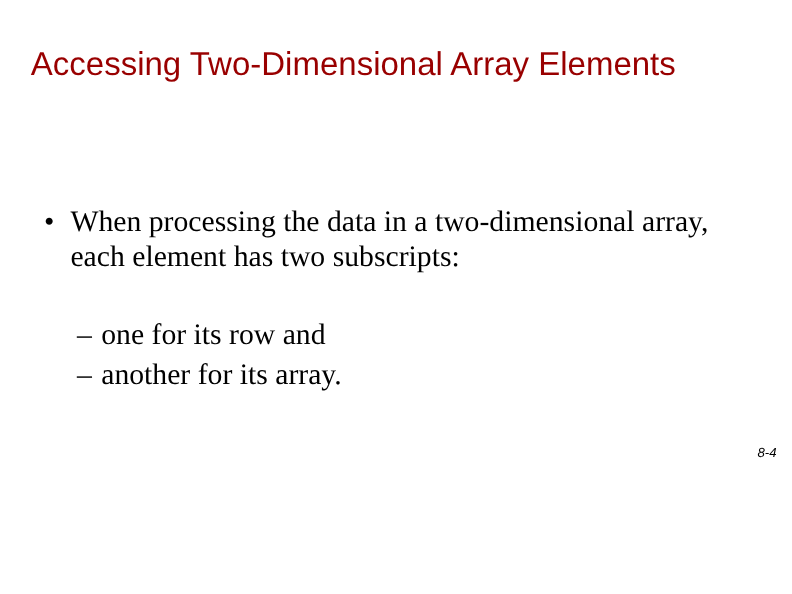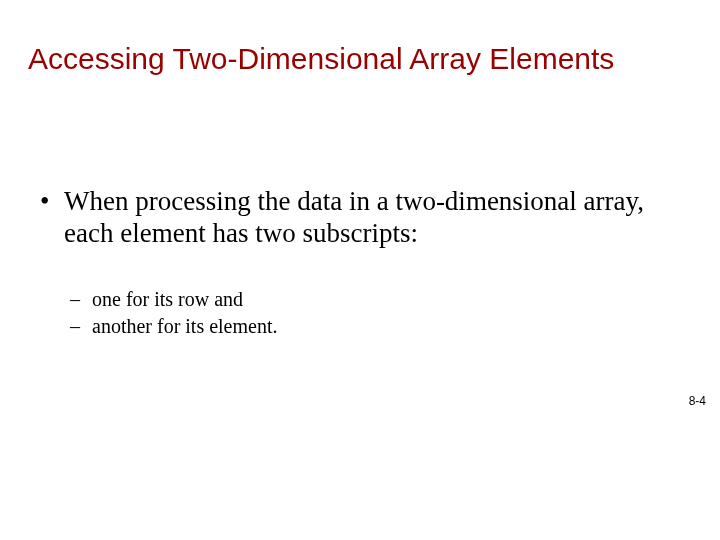--- a/index.html
+++ b/index.html
@@ -43,53 +43,54 @@
     margin-bottom: 36px;
   }
   .bullet1::before {
     content: "•";
     position: absolute;
     left: 4px;
     top: 0;
   }
   .sublist {
     margin-left: 34px;
-    font-size: 20px;
+    font-size: 27px;
     line-height: 1.35;
   }
   .bullet2 {
     position: relative;
     padding-left: 22px;
   }
   .bullet2::before {
     content: "–";
     position: absolute;
     left: 0;
     top: 0;
   }
   .footer {
     position: absolute;
     right: 14px;
-    bottom: 24px;
+    bottom: 14px;
     font-family: Arial, Helvetica, sans-serif;
     font-size: 12px;
     color: #000000;
+    font-style: italic;
   }
 </style>
 </head>
 <body>
 
 <div class="slide">
 
   <div class="title">Accessing Two-Dimensional Array Elements</div>
 
   <div class="body">
     <div class="bullet1">When processing the data in a two-dimensional array, each element has two subscripts:</div>
 
     <div class="sublist">
       <div class="bullet2">one for its row and</div>
-      <div class="bullet2">another for its element.</div>
+      <div class="bullet2">another for its array.</div>
     </div>
   </div>
 
   <div class="footer">8-4</div>
 
 </div>
 
 </body></html>

